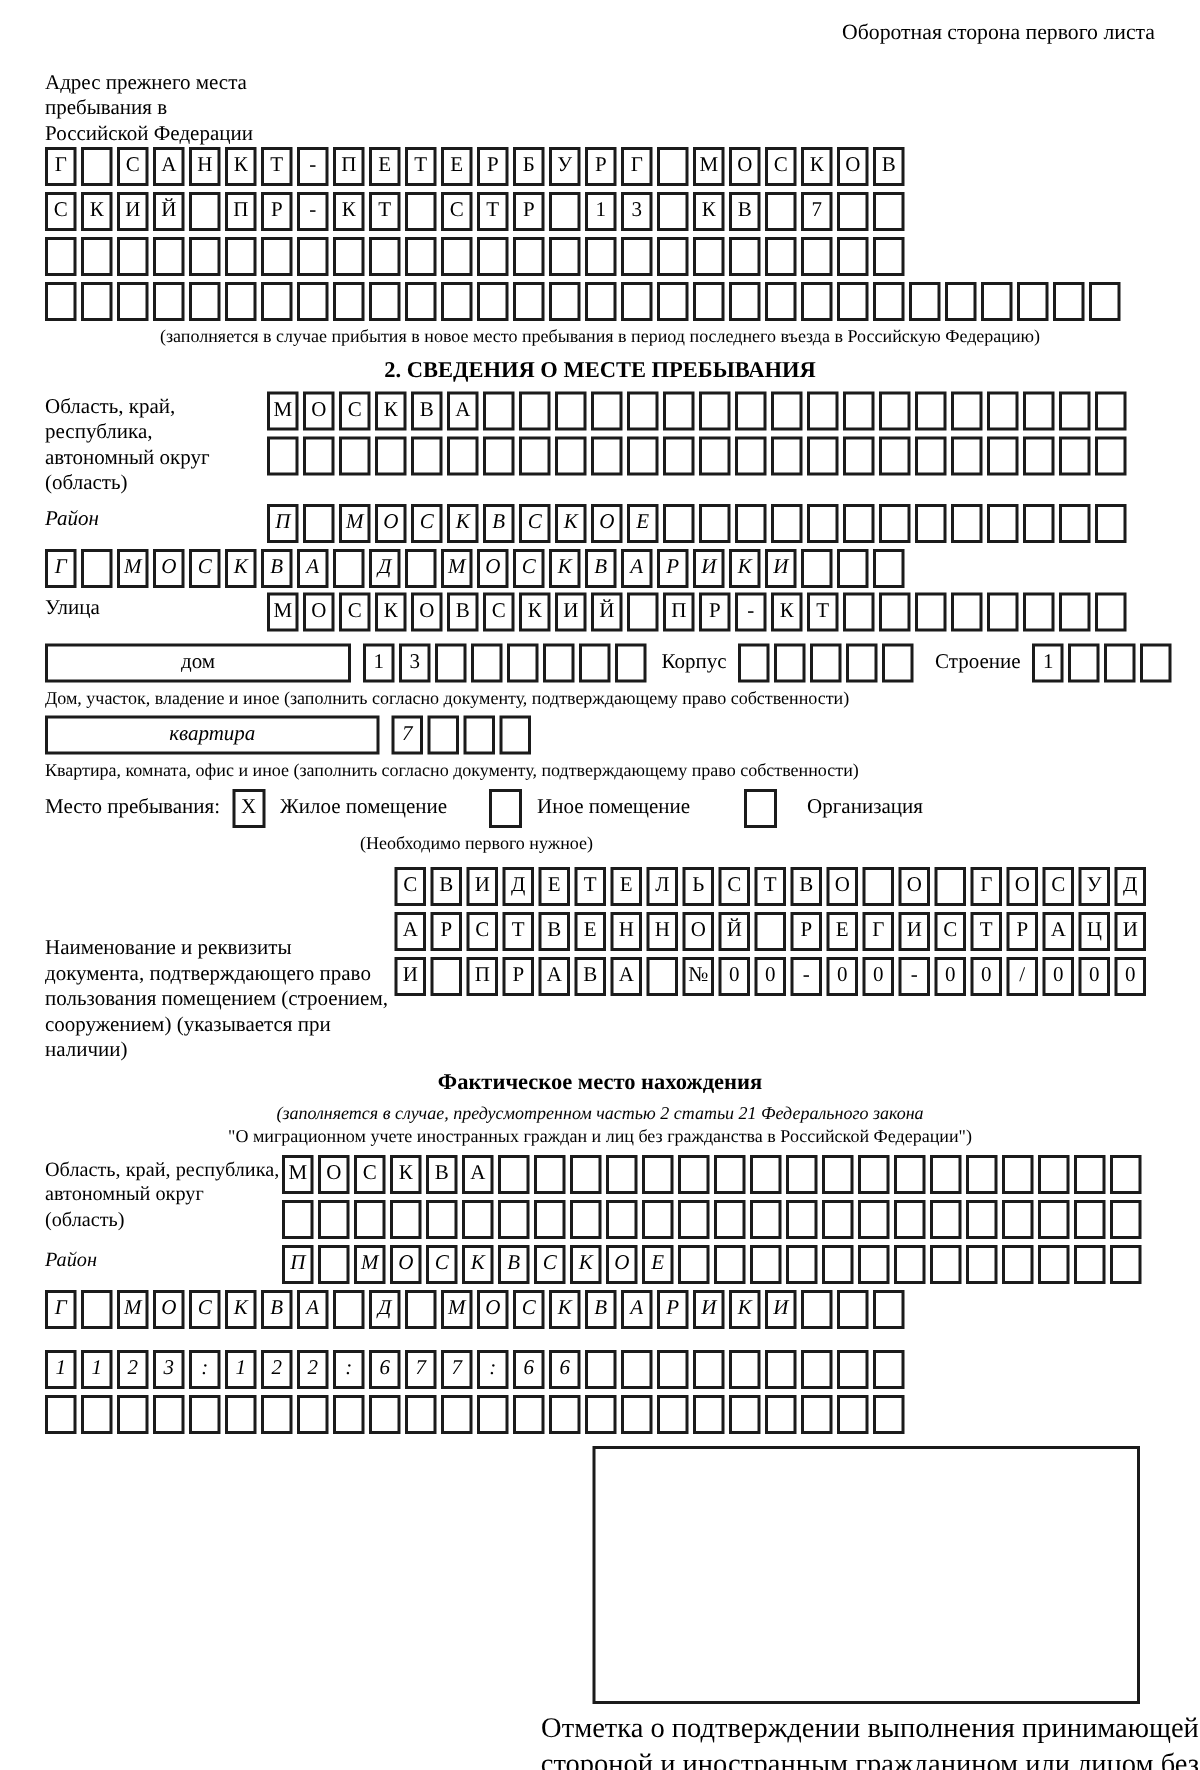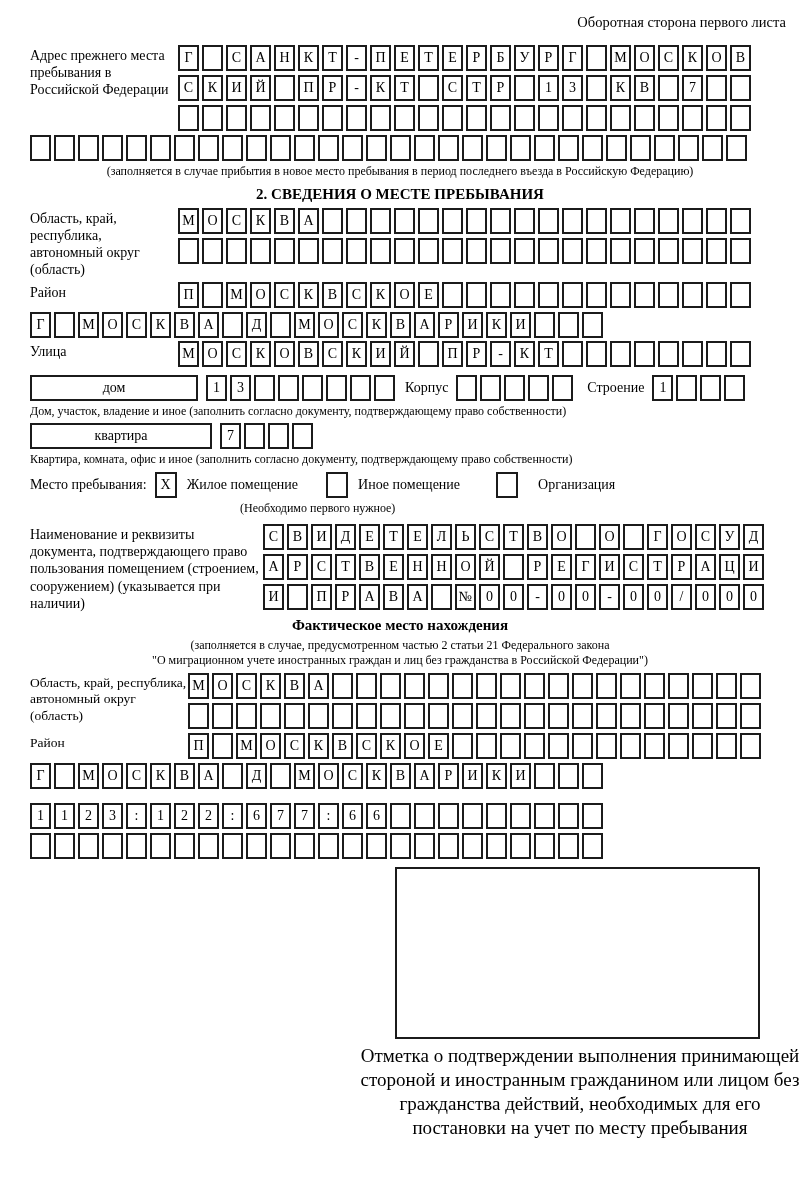--- a/index.html
+++ b/index.html
@@ -2,46 +2,46 @@
 <html><head>
 <meta charset="utf-8">
 <style>
   * { margin:0; padding:0; box-sizing:border-box; }
   html,body { background:#fff; }
   body {
     width:800px; height:1180px; overflow:hidden;
     font-family:"Liberation Serif","DejaVu Serif",serif;
     color:#000;
   }
-  .corner { text-align:right; padding:14px 14px 0 0; font-size:14.5px; }
+  .corner { text-align:right; padding:14px 30px 0 0; font-size:14.5px; }
 
   .field { display:flex; align-items:flex-start; margin-left:30px; }
   .lab { font-size:14px; line-height:1.22; flex-shrink:0; padding-top:2px; }
   .lab-w145 { width:148px; }
-  .lab-w225 { width:233px; }
+  .lab-w225 { width:233px;margin-top:44px; }
   .lab-w150 { width:158px; font-size:13.5px; }
 
   .rows { display:flex; flex-direction:column; gap:4px; }
   .boxes { display:flex; gap:3px; }
   .cell {
     width:21px; height:26px; border:2px solid #1b1b1b;
     display:inline-flex; align-items:center; justify-content:center;
     font-size:14px; flex-shrink:0;
   }
   .widebox {
     height:26px; border:2px solid #1b1b1b;
     display:inline-flex; align-items:center; justify-content:center;
     font-size:14px; flex-shrink:0;
   }
   .note { font-size:12px; line-height:1.25; }
   .note-center { text-align:center; }
   .h-bold { font-weight:bold; font-size:15px; text-align:center; }
 
-  .mt3{margin-top:3px;} .mt4{margin-top:4px;} .mt5{margin-top:5px;}
-  .mt7{margin-top:7px;} .mt8{margin-top:8px;} .mt14{margin-top:14px;}
+  .mt3{margin-top:3px;} .mt4{margin-top:4px;font-style:italic;} .mt5{margin-top:5px;}
+  .mt7{margin-top:7px;} .mt8{margin-top:8px;} .mt14{margin-top:14px;flex-direction:column;}
   .ml30{margin-left:30px;}
 
   .inline-row { display:flex; align-items:center; margin-left:30px; font-size:14px; }
   .checkbox {
     width:22px; height:26px; border:2px solid #1b1b1b;
     display:inline-flex; align-items:center; justify-content:center;
     font-size:14px; flex-shrink:0;
   }
   .house-row { display:flex; align-items:center; margin-left:30px; font-size:14px; }
   .mark-rect {
@@ -320,21 +320,21 @@
       <span class="cell"></span>
       <span class="cell"></span>
       <span class="cell"></span>
       <span class="cell"></span>
       <span class="cell"></span>
       <span class="cell"></span>
     </div>
 </div>
 
 <div class="house-row mt8">
-  <span class="widebox" style="width:168px;">дом</span>
+  <span class="widebox" style="width:204px;">дом</span>
   <span class="gap8"></span>
   <span class="boxes">
       <span class="cell">1</span>
       <span class="cell">3</span>
       <span class="cell"></span>
       <span class="cell"></span>
       <span class="cell"></span>
       <span class="cell"></span>
       <span class="cell"></span>
       <span class="cell"></span>
@@ -355,21 +355,21 @@
   <span class="boxes">
       <span class="cell">1</span>
       <span class="cell"></span>
       <span class="cell"></span>
       <span class="cell"></span>
     </span>
 </div>
 <div class="note ml30 mt3">Дом, участок, владение и иное (заполнить согласно документу, подтверждающему право собственности)</div>
 
 <div class="house-row mt4">
-  <span class="widebox" style="width:182px;">квартира</span>
+  <span class="widebox" style="width:223px;">квартира</span>
   <span class="gap8"></span>
   <span class="boxes">
       <span class="cell">7</span>
       <span class="cell"></span>
       <span class="cell"></span>
       <span class="cell"></span>
     </span>
 </div>
 <div class="note ml30 mt3">Квартира, комната, офис и иное (заполнить согласно документу, подтверждающему право собственности)</div>
 

